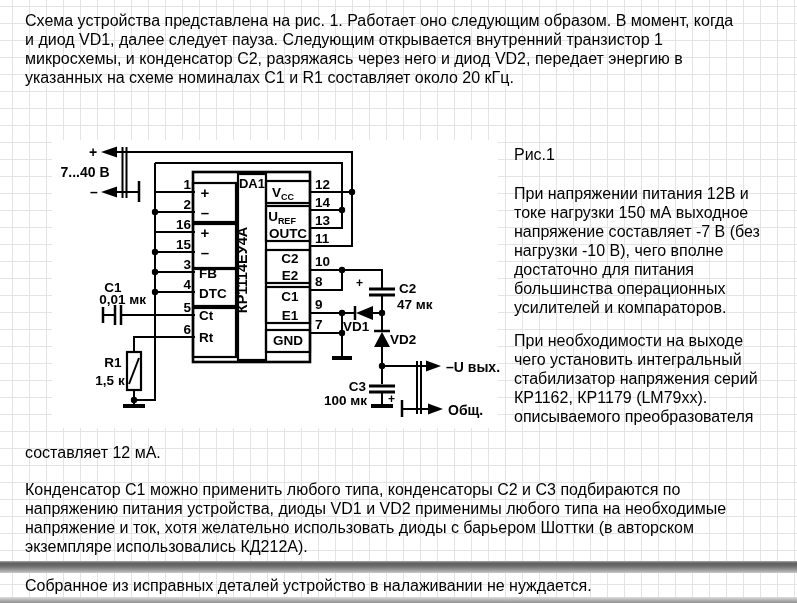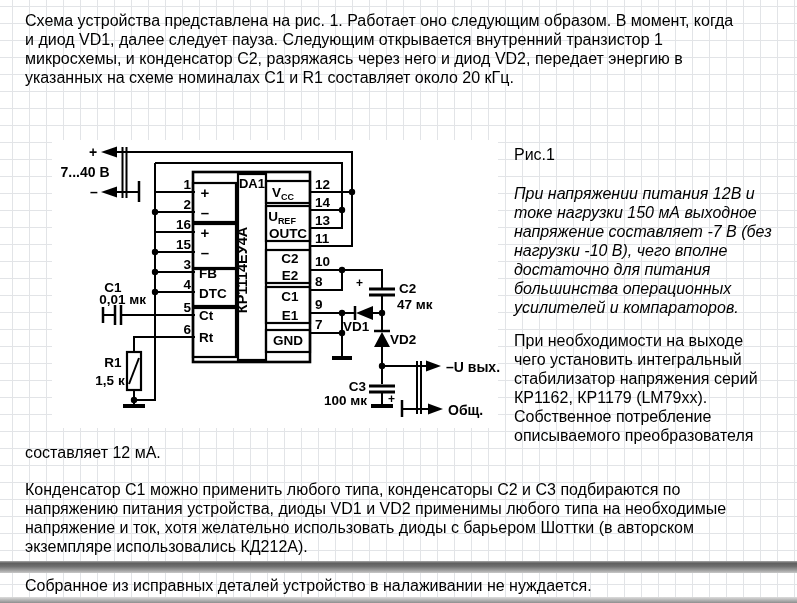--- a/index.html
+++ b/index.html
@@ -204,35 +204,34 @@
 
   <text x="366" y="391" font-size="13.5" text-anchor="end">C3</text>
   <text x="367" y="405" font-size="13.5" text-anchor="end">100 мк</text>
   <text x="388" y="403" font-size="12">+</text>
 
   <text x="446" y="372" font-size="14">–U вых.</text>
   <text x="448" y="415" font-size="14">Общ.</text>
 </svg>
 
 <div class="textblock" style="left:514px;top:145px;">Рис.1</div>
-<div class="textblock" style="left:514px;top:184px;font-style:italic;">
+<div class="textblock" style="left:514px;top:184px;">
     <div class="tline">При напряжении питания 12В и</div>
     <div class="tline">токе нагрузки 150 мА выходное</div>
     <div class="tline">напряжение составляет -7 В (без</div>
     <div class="tline">нагрузки -10 В), чего вполне</div>
     <div class="tline">достаточно для питания</div>
     <div class="tline">большинства операционных</div>
     <div class="tline">усилителей и компараторов.</div>
   </div>
 <div class="textblock" style="left:514px;top:331px;">
     <div class="tline">При необходимости на выходе</div>
     <div class="tline">чего установить интегральный</div>
     <div class="tline">стабилизатор напряжения серий</div>
     <div class="tline">КР1162, КР1179 (LM79xx).</div>
-    <div class="tline">Собственное потребление</div>
     <div class="tline">описываемого преобразователя</div>
   </div>
 
 <div class="textblock" style="left:25px;top:443px;">составляет 12 мА.</div>
 
 <div class="textblock" style="left:25px;top:480px;">
     <div class="tline">Конденсатор С1 можно применить любого типа, конденсаторы С2 и С3 подбираются по</div>
     <div class="tline">напряжению питания устройства, диоды VD1 и VD2 применимы любого типа на необходимые</div>
     <div class="tline">напряжение и ток, хотя желательно использовать диоды с барьером Шоттки (в авторском</div>
     <div class="tline">экземпляре использовались КД212А).</div>

